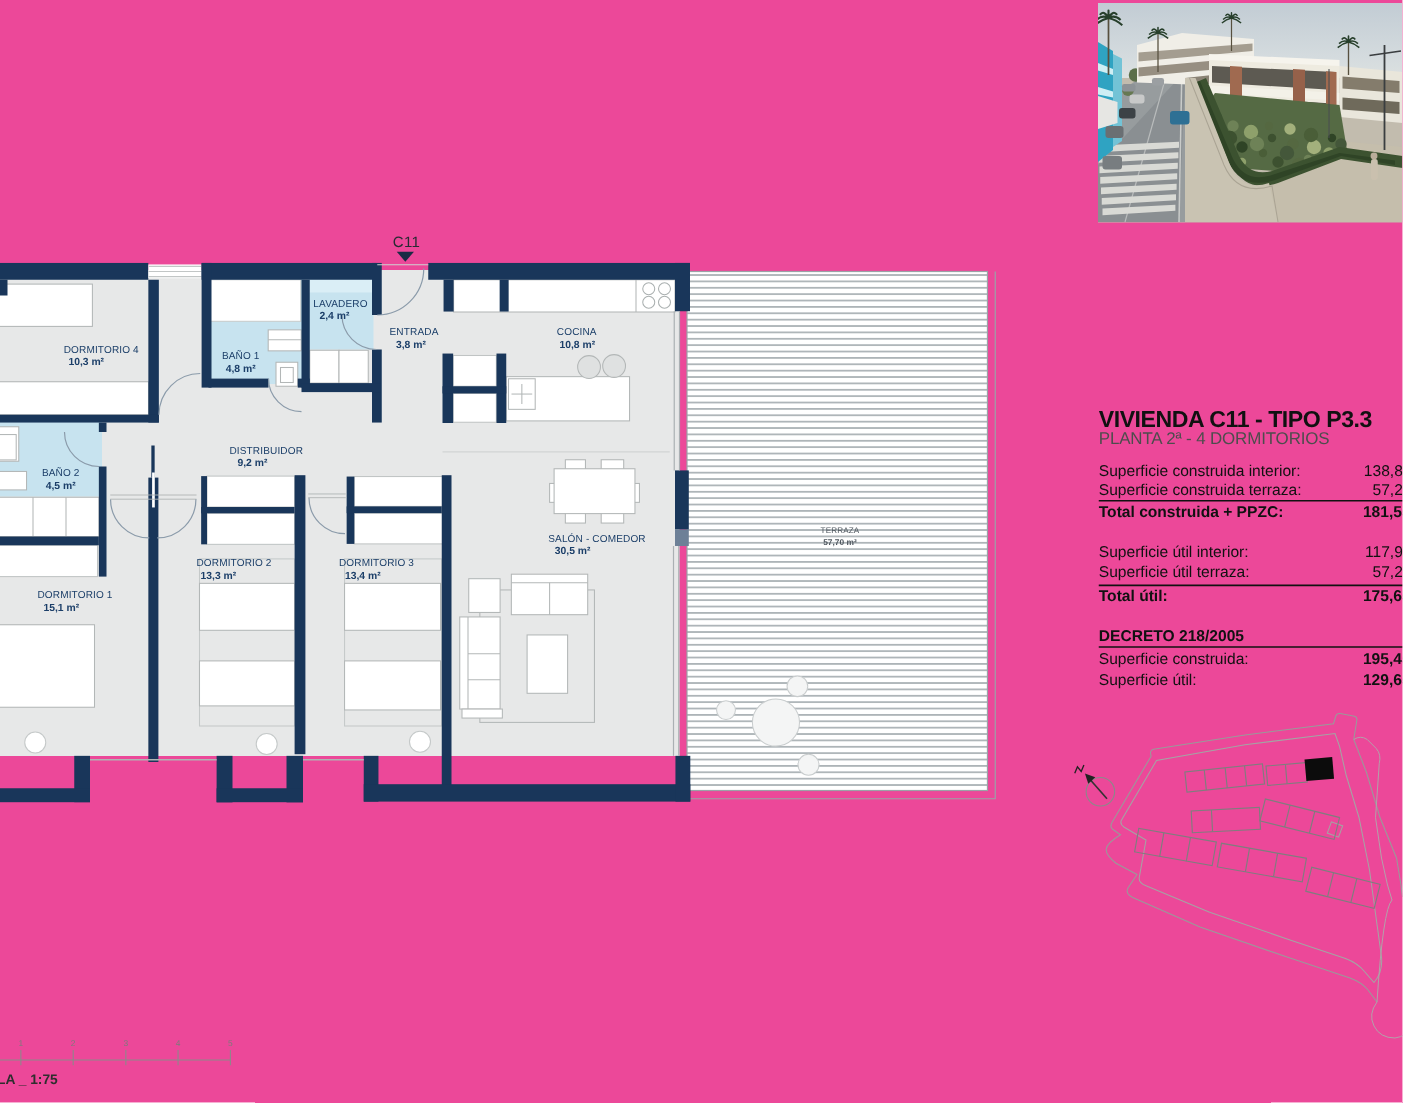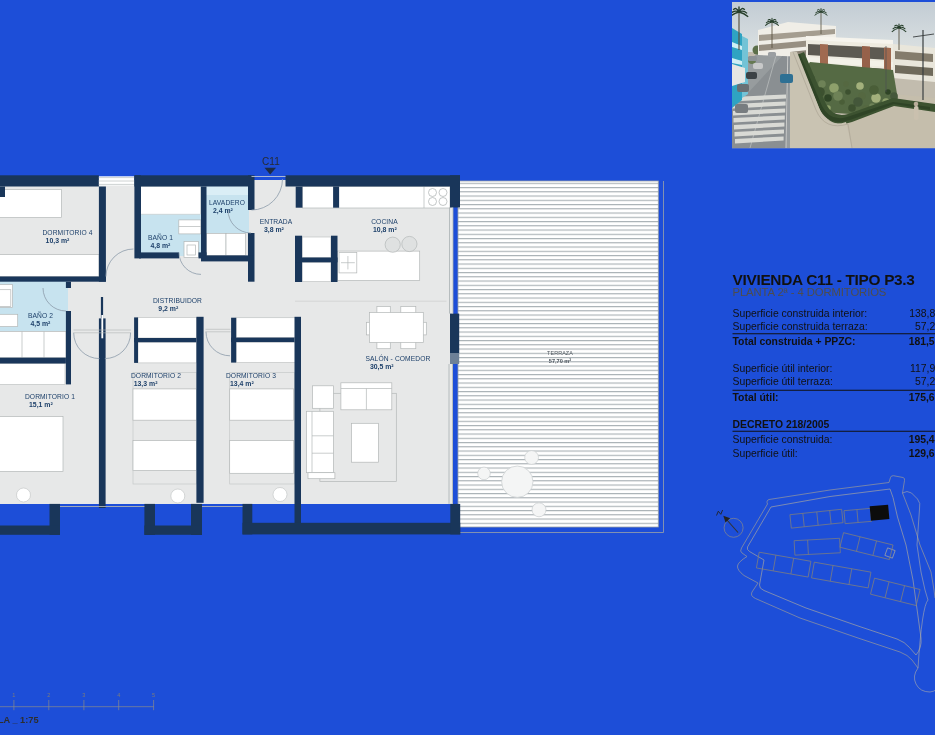--- a/index.html
+++ b/index.html
@@ -1,16 +1,16 @@
 <!DOCTYPE html>
 <html><head>
 <meta charset="utf-8">
 <style>
   html,body{margin:0;padding:0;background:#ffffff;}
-  #page{position:relative;width:935px;height:735px;background:#1d4ed8;overflow:hidden;
+  #page{position:relative;width:935px;height:735px;background:#ec4899;overflow:hidden;
         font-family:"Liberation Sans", sans-serif;}
   svg{position:absolute;top:0;left:0;}
   text{font-family:"Liberation Sans", sans-serif;}
 </style>
 </head>
 <body>
 <div id="page">
 <svg width="935" height="735" viewBox="0 0 935 735">
 <defs>
 <pattern id="deck" patternUnits="userSpaceOnUse" width="10" height="4.25">

